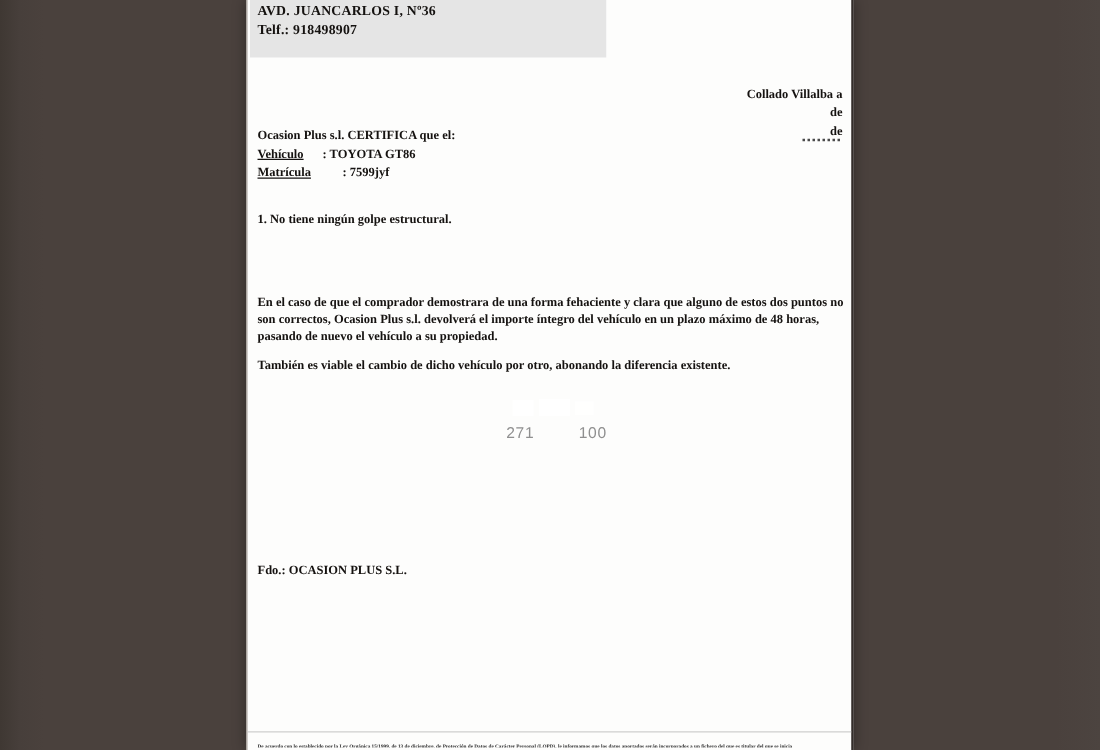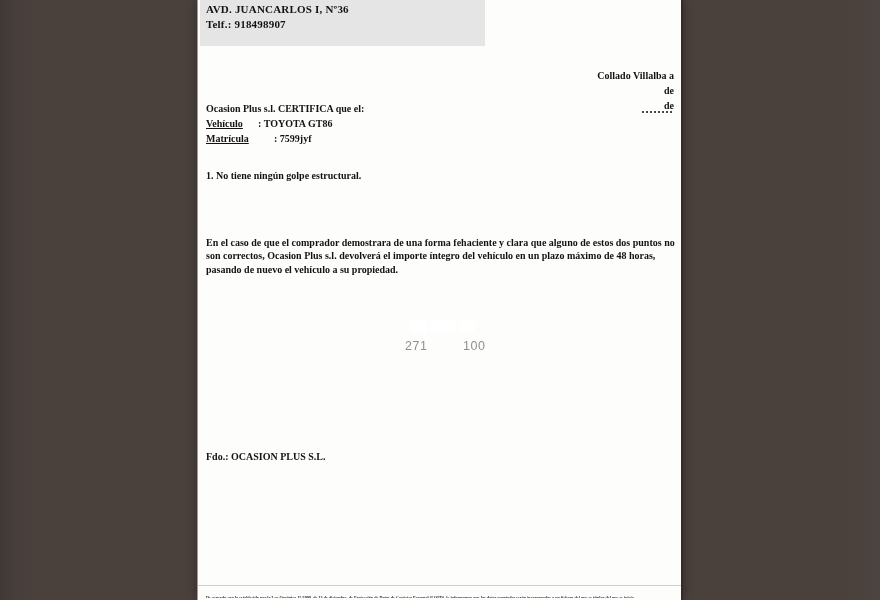--- a/index.html
+++ b/index.html
@@ -118,20 +118,21 @@
     </div>
 
     <div class="line field-mat field-row">
       <span class="field-label">Matrícula</span>
       <span>: 7599jyf</span>
     </div>
 
     <div class="line point1">1. No tiene ningún golpe estructural.</div>
 
     <div class="para para1">En el caso de que el comprador demostrara de una forma fehaciente y clara que alguno de estos dos puntos no son correctos, Ocasion Plus s.l. devolverá el importe íntegro del vehículo en un plazo máximo de 48 horas, pasando de nuevo el vehículo a su propiedad.</div>
+    <div class="para para2">También es viable el cambio de dicho vehículo por otro, abonando la diferencia existente.</div>
 
     <div class="smudge s1"></div>
     <div class="smudge s2"></div>
     <div class="smudge s3"></div>
 
     <div class="line signature">Fdo.: OCASION PLUS S.L.</div>
 
     <div class="footer-divider"></div>
     <div class="footer-text-wrap">
       <span class="footer-text">De acuerdo con lo establecido por la Ley Orgánica 15/1999, de 13 de diciembre, de Protección de Datos de Carácter Personal (LOPD), le informamos que los datos aportados serán incorporados a un fichero del que es titular del que se inicia</span>

